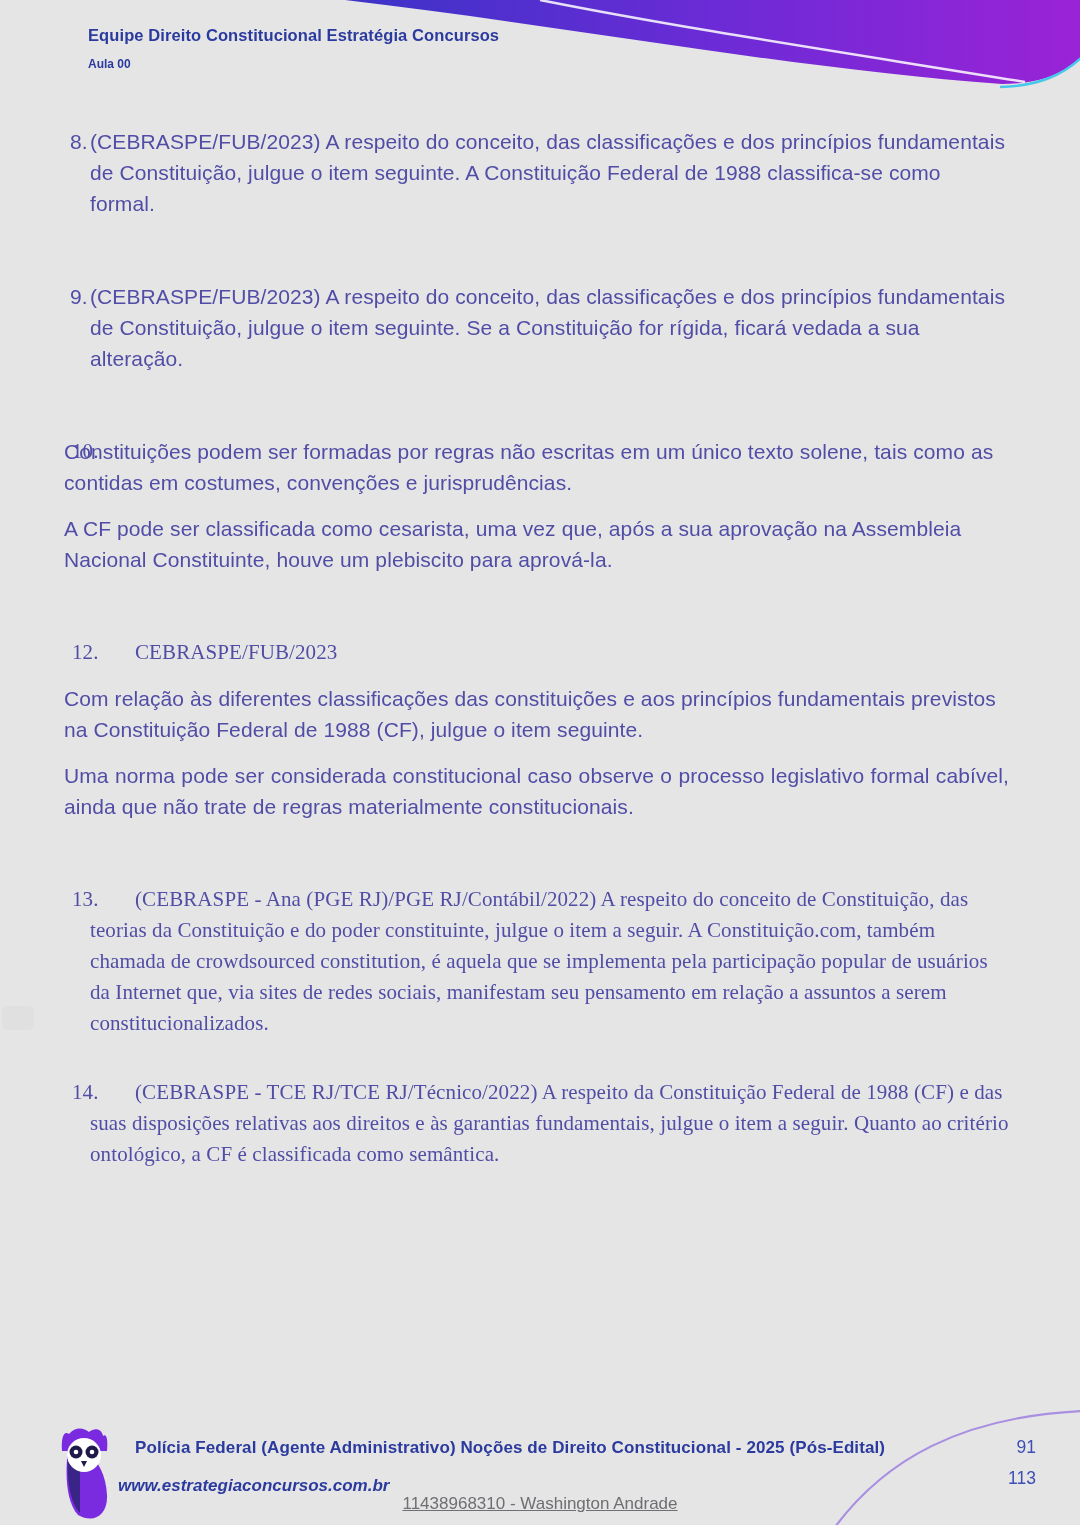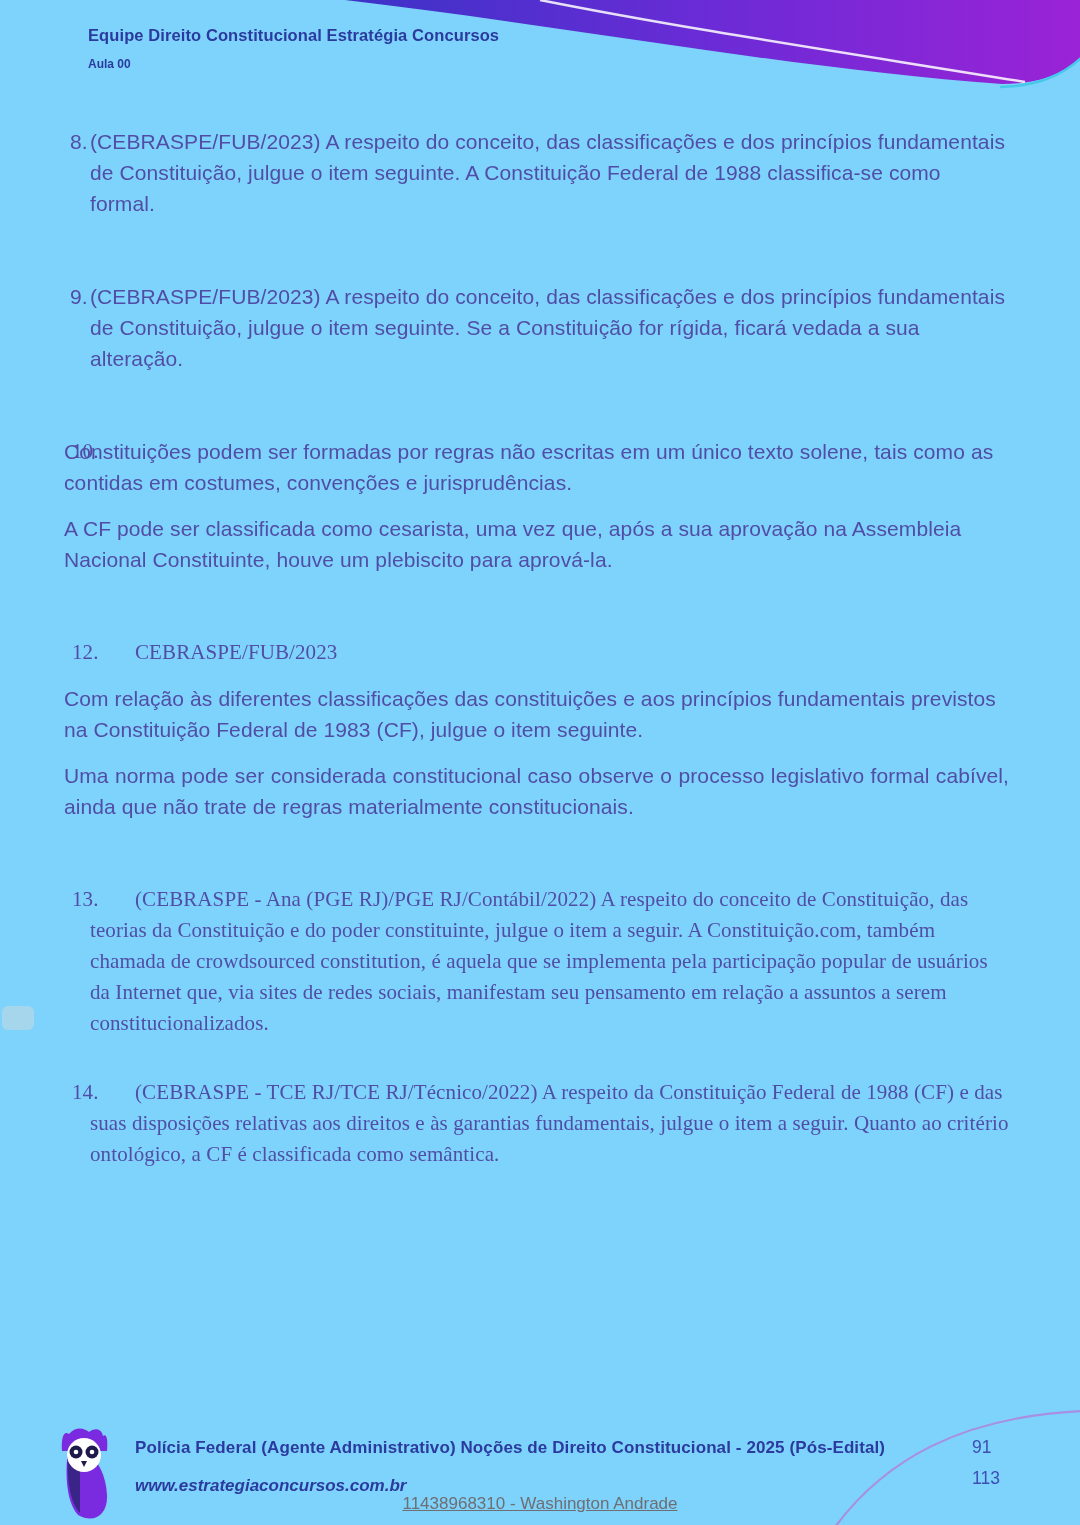--- a/index.html
+++ b/index.html
@@ -6,21 +6,21 @@
     --c-heading:#2b3a9e;
     --c-body:#514da6;
     --c-gray:#6e6e73;
     --c-pagenum:#3d4eb5;
     --c-arc:#a98fe2;
   }
   html,body{margin:0;padding:0;background:#fff;}
   .page{
     position:relative;
     width:1080px;height:1525px;
-    background:#7dd3fc;
+    background:#e5e5e5;
     overflow:hidden;
     font-family:"Liberation Sans", sans-serif;
   }
   
   .wave-svg{position:absolute;top:0;left:0;width:1080px;height:100px;display:block;}
   .header-text{position:absolute;left:88px;top:26px;z-index:2;}
   .header-line1{
     font-size:16.5px;font-weight:bold;color:var(--c-heading);
     letter-spacing:.1px;line-height:1.2;
   }
@@ -48,27 +48,27 @@
     position:absolute;left:2px;top:1006px;width:32px;height:24px;
     background:#d9d9d9;opacity:.45;border-radius:6px;
   }
   
   .owl-logo{position:absolute;left:50px;top:1427px;width:78px;height:95px;}
   .footer-title{
     position:absolute;left:135px;top:1438px;width:760px;
     font-size:17px;font-weight:bold;color:var(--c-heading);letter-spacing:.1px;
   }
   .footer-site{
-    position:absolute;left:135px;top:1476px;
+    position:absolute;left:118px;top:1476px;
     font-size:17px;font-weight:bold;font-style:italic;color:var(--c-heading);
     text-decoration:none;
   }
   .page-nums{
     position:absolute;left:972px;top:1432px;width:64px;
-    text-align:left;font-size:17.5px;color:var(--c-pagenum);line-height:31px;
+    text-align:right;font-size:17.5px;color:var(--c-pagenum);line-height:31px;
   }
   .watermark{
     position:absolute;left:0;top:1494px;width:100%;
     text-align:center;font-size:17px;color:var(--c-gray);text-decoration:underline;
   }
   .arc-svg{position:absolute;right:0;bottom:0;width:250px;height:120px;display:block;}
 </style>
 </head>
 <body>
 
@@ -92,21 +92,21 @@
     <div class="header-line2">Aula 00</div>
   </div>
 
   <div class="content">
       <div class="block block-q"><span class="q-num">8.</span><span>(CEBRASPE/FUB/2023) A respeito do conceito, das classificações e dos princípios fundamentais de Constituição, julgue o item seguinte. A Constituição Federal de 1988 classifica-se como formal.</span></div>
       <div class="block block-q"><span class="q-num">9.</span><span>(CEBRASPE/FUB/2023) A respeito do conceito, das classificações e dos princípios fundamentais de Constituição, julgue o item seguinte. Se a Constituição for rígida, ficará vedada a sua alteração.</span></div>
       <div class="block block-q spaced"><span class="q-num">10.</span></div>
       <div class="block block-p"><span>Constituições podem ser formadas por regras não escritas em um único texto solene, tais como as contidas em costumes, convenções e jurisprudências.</span></div>
       <div class="block block-p"><span>A CF pode ser classificada como cesarista, uma vez que, após a sua aprovação na Assembleia Nacional Constituinte, houve um plebiscito para aprová-la.</span></div>
       <div class="block block-q spaced"><span class="q-num">12.</span><span>CEBRASPE/FUB/2023</span></div>
-      <div class="block block-p"><span>Com relação às diferentes classificações das constituições e aos princípios fundamentais previstos na Constituição Federal de 1983 (CF), julgue o item seguinte.</span></div>
+      <div class="block block-p"><span>Com relação às diferentes classificações das constituições e aos princípios fundamentais previstos na Constituição Federal de 1988 (CF), julgue o item seguinte.</span></div>
       <div class="block block-p justify"><span>Uma norma pode ser considerada constitucional caso observe o processo legislativo formal cabível, ainda que não trate de regras materialmente constitucionais.</span></div>
       <div class="block block-q spaced"><span class="q-num">13.</span><span>(CEBRASPE - Ana (PGE RJ)/PGE RJ/Contábil/2022) A respeito do conceito de Constituição, das teorias da Constituição e do poder constituinte, julgue o item a seguir. A Constituição.com, também chamada de crowdsourced constitution, é aquela que se implementa pela participação popular de usuários da Internet que, via sites de redes sociais, manifestam seu pensamento em relação a assuntos a serem constitucionalizados.</span></div>
       <div class="block block-q spaced"><span class="q-num">14.</span><span>(CEBRASPE - TCE RJ/TCE RJ/Técnico/2022) A respeito da Constituição Federal de 1988 (CF) e das suas disposições relativas aos direitos e às garantias fundamentais, julgue o item a seguir. Quanto ao critério ontológico, a CF é classificada como semântica.</span></div>
     </div>
 
   <div class="artifact"></div>
 
   <svg class="owl-logo" viewBox="0 0 78 95" aria-hidden="true">
 
     <path d="M18,22 C15,48 16,74 28,88 C44,97 58,88 57,68 C56,48 48,34 38,26 Z" fill="#7a2be0"></path>

